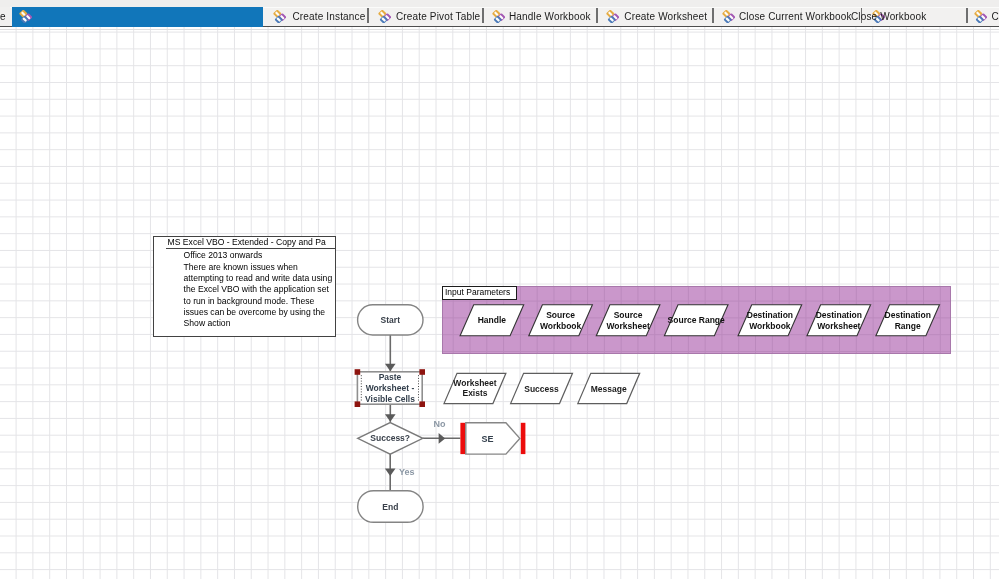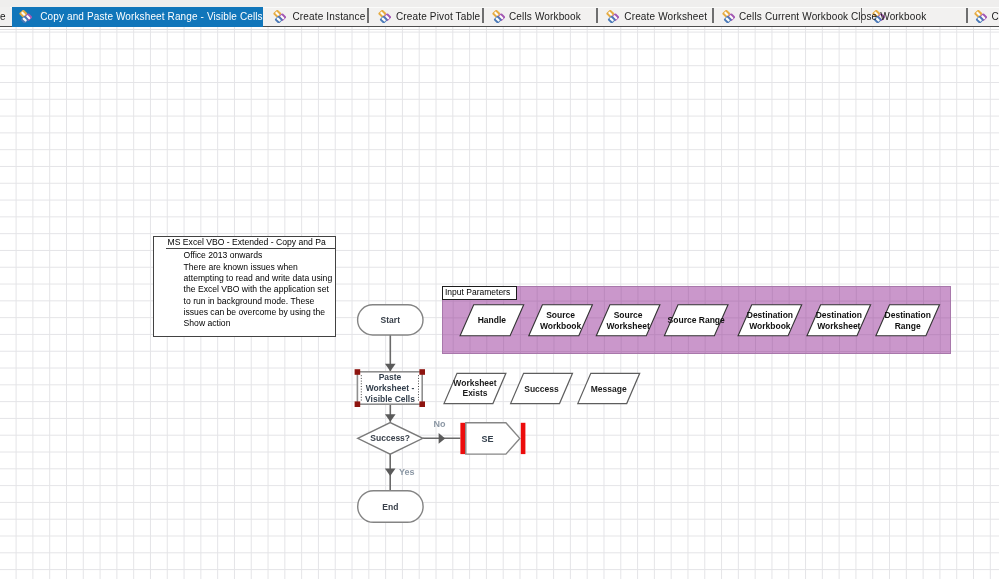--- a/index.html
+++ b/index.html
@@ -145,21 +145,20 @@
       <svg style="position:absolute;left:7px;top:2.5px;width:13px;height:13px" viewBox="0 0 13 13">
         <g>
           <rect x="1.2" y="0.6" width="6.2" height="6.2" rx="1.2" transform="rotate(45 4.3 3.7)" fill="#e6ac42"></rect>
           <rect x="2.0" y="2.6" width="4.6" height="2.2" rx="0.9" transform="rotate(45 4.3 3.7)" fill="#fdfdfb"></rect>
           <rect x="6.3" y="4.2" width="6" height="6" rx="1.2" transform="rotate(45 9.3 7.2)" fill="#a358b4"></rect>
           <rect x="7.0" y="6.1" width="4.6" height="2.2" rx="0.9" transform="rotate(45 9.3 7.2)" fill="#fdfdfb"></rect>
           <rect x="2.7" y="6.6" width="6" height="6" rx="1.2" transform="rotate(45 5.7 9.6)" fill="#4b7ab8"></rect>
           <rect x="3.4" y="8.5" width="4.6" height="2.2" rx="0.9" transform="rotate(45 5.7 9.6)" fill="#fdfdfb"></rect>
         </g>
       </svg>
-      <div class="lbl">Copy and Paste Worksheet Range - Visible Cells</div>
     </div>
     <svg width="0" height="0" style="position:absolute;left:-80px;top:-80px;overflow:hidden">
         <defs>
           <symbol id="gem" viewBox="0 0 13 13">
       <rect x="1.2" y="0.6" width="6.2" height="6.2" rx="1.2" transform="rotate(45 4.3 3.7)" fill="#e6ac42"></rect>
       <rect x="2.0" y="2.6" width="4.6" height="2.2" rx="0.9" transform="rotate(45 4.3 3.7)" fill="#fdfdfb"></rect>
       <rect x="6.3" y="4.2" width="6" height="6" rx="1.2" transform="rotate(45 9.3 7.2)" fill="#a358b4"></rect>
       <rect x="7.0" y="6.1" width="4.6" height="2.2" rx="0.9" transform="rotate(45 9.3 7.2)" fill="#fdfdfb"></rect>
       <rect x="2.7" y="6.6" width="6" height="6" rx="1.2" transform="rotate(45 5.7 9.6)" fill="#4b7ab8"></rect>
       <rect x="3.4" y="8.5" width="4.6" height="2.2" rx="0.9" transform="rotate(45 5.7 9.6)" fill="#fdfdfb"></rect>
@@ -172,31 +171,31 @@
     <div class="tlbl" style="left:292.5px">Create Instance</div>
     <div class="tsep" style="left:367.3px"></div>
     <svg class="ticon" style="left:377.7px" viewBox="0 0 13 13">
         <use href="#gem"></use>
       </svg>
     <div class="tlbl" style="left:396px">Create Pivot Table</div>
     <div class="tsep" style="left:482px"></div>
     <svg class="ticon" style="left:492px" viewBox="0 0 13 13">
         <use href="#gem"></use>
       </svg>
-    <div class="tlbl" style="left:509px">Cells Workbook</div>
+    <div class="tlbl" style="left:509px">Handle Workbook</div>
     <div class="tsep" style="left:596px"></div>
     <svg class="ticon" style="left:606.3px" viewBox="0 0 13 13">
         <use href="#gem"></use>
       </svg>
     <div class="tlbl" style="left:624.3px">Create Worksheet</div>
     <div class="tsep" style="left:712px"></div>
     <svg class="ticon" style="left:721.7px" viewBox="0 0 13 13">
         <use href="#gem"></use>
       </svg>
-    <div class="tlbl" style="left:739px">Cells Current Workbook</div>
+    <div class="tlbl" style="left:739px">Close Current Workbook</div>
     <div class="tsep" style="left:860.5px"></div>
     <svg class="ticon" style="left:871.7px" viewBox="0 0 13 13">
         <use href="#gem"></use>
       </svg>
     <div class="tlbl" style="left:851px">Close Workbook</div>
     <div class="tsep" style="left:966px"></div>
     <svg class="ticon" style="left:973.5px" viewBox="0 0 13 13">
         <use href="#gem"></use>
       </svg>
     <div class="tlbl" style="left:991.5px">C</div>

